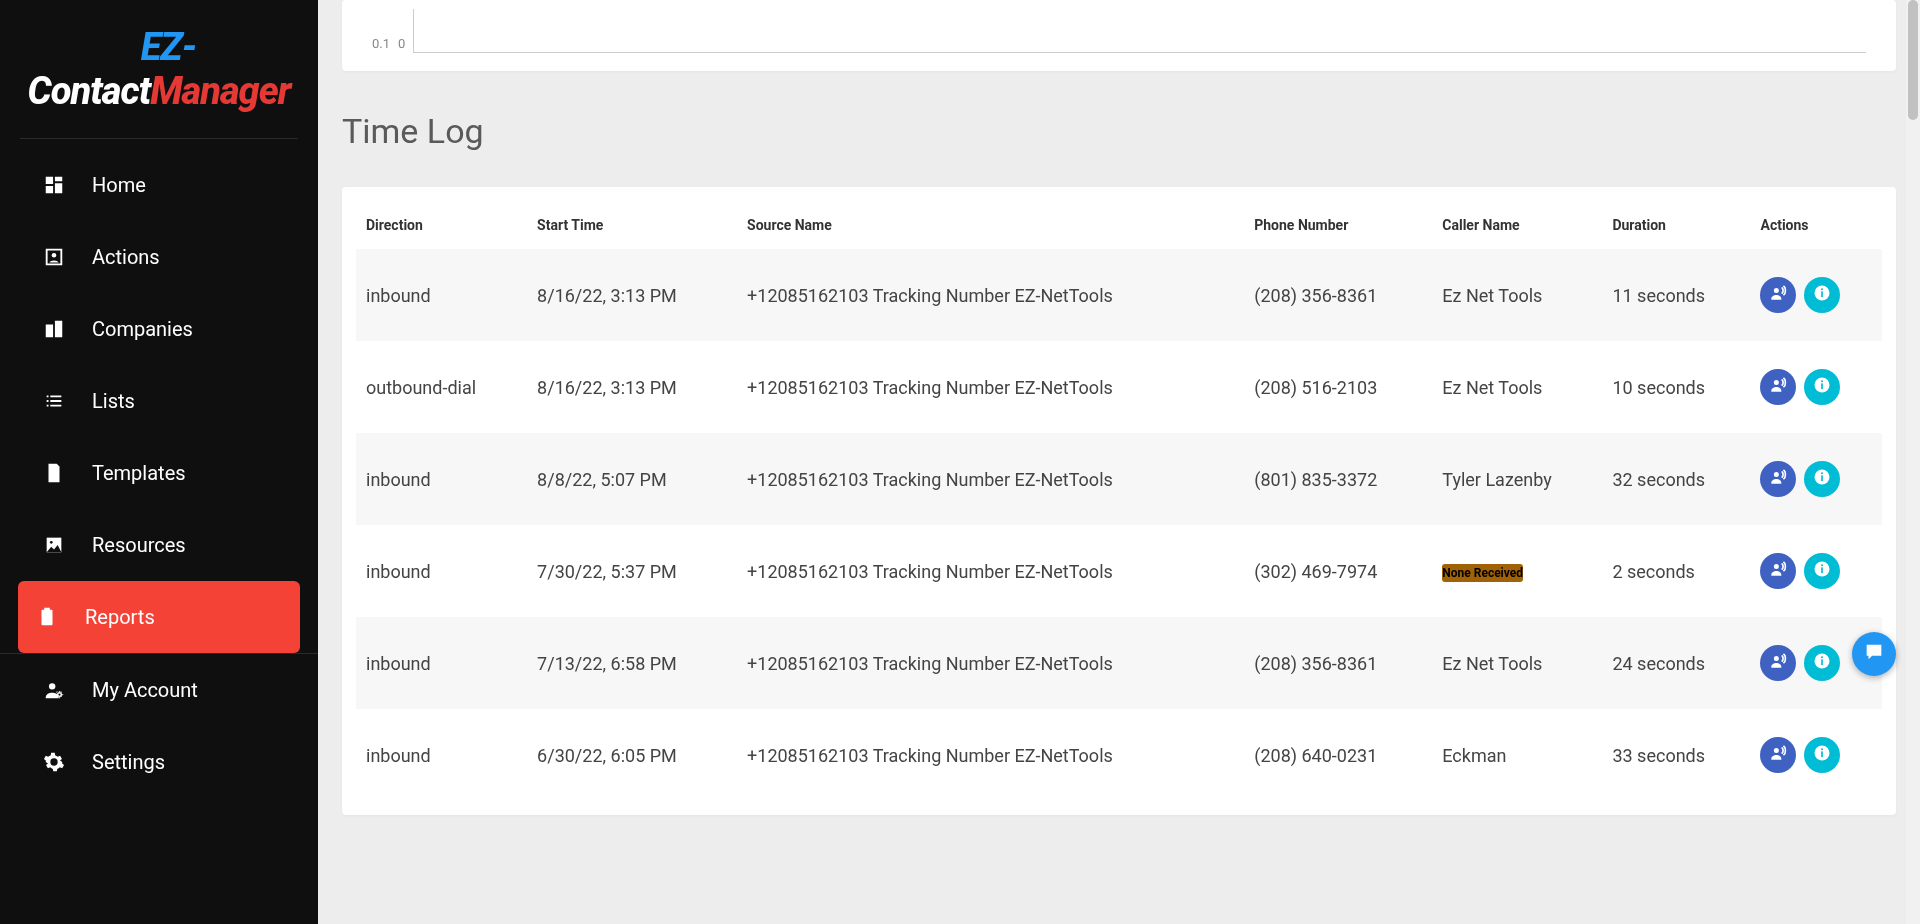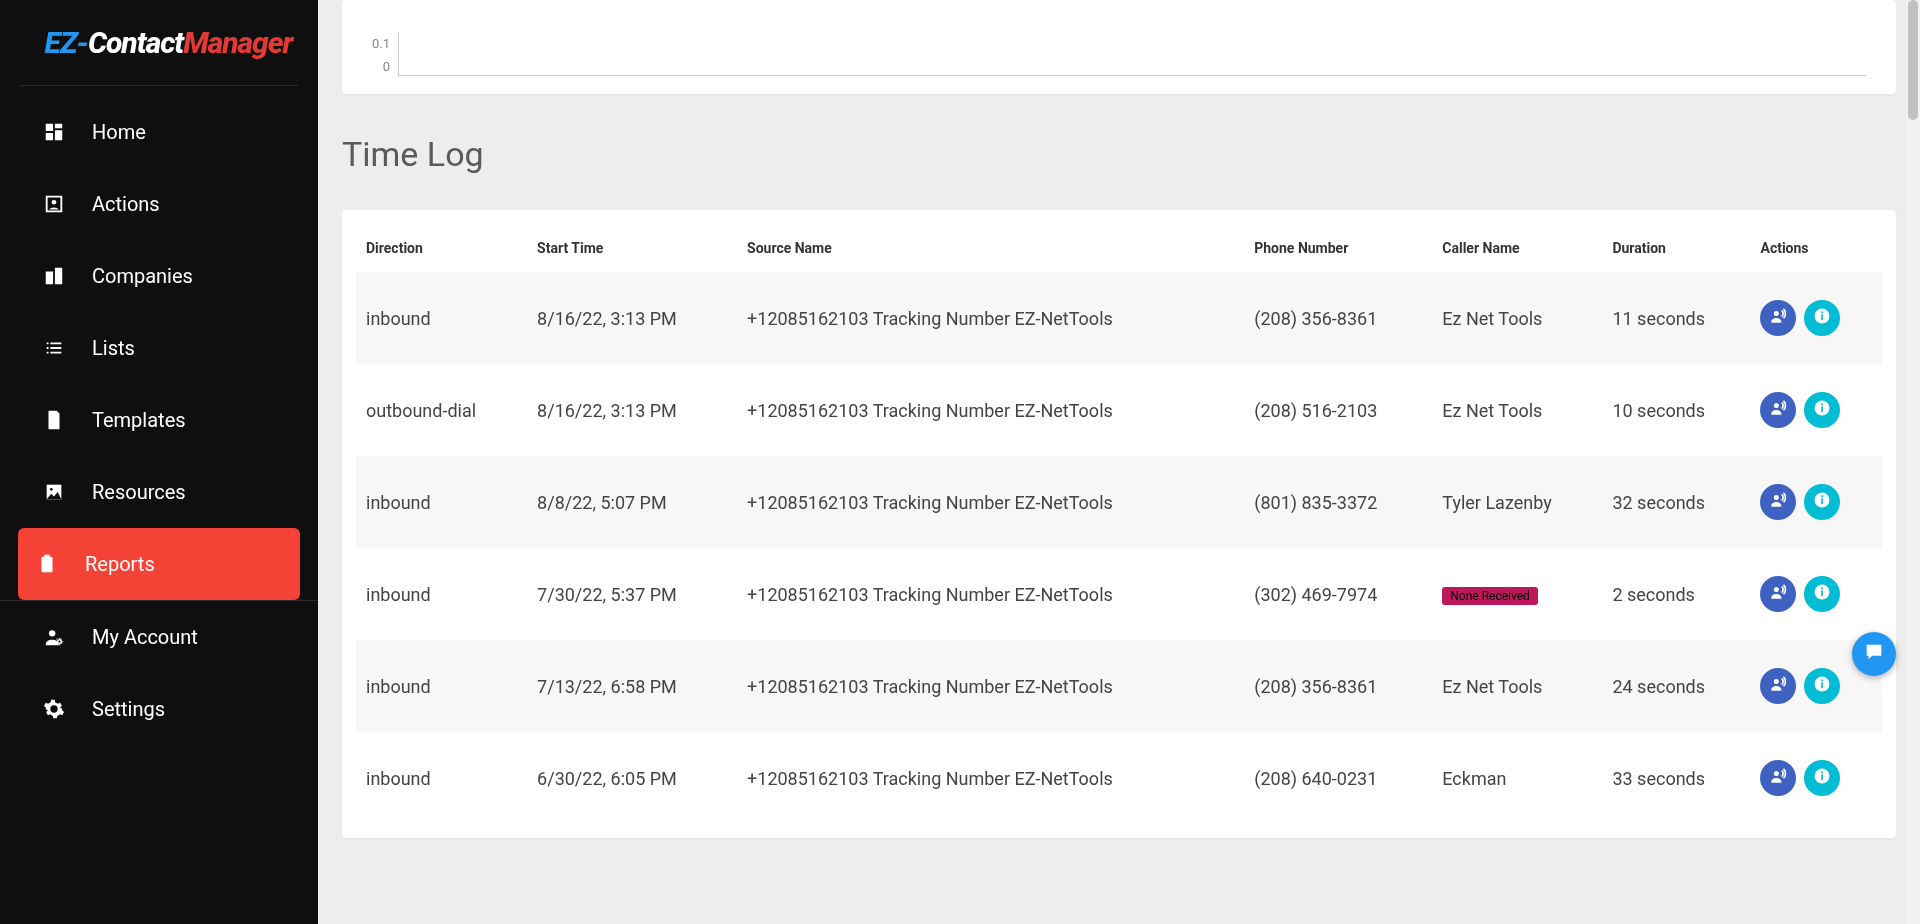--- a/index.html
+++ b/index.html
@@ -1,52 +1,52 @@
 <!DOCTYPE html>
 <html><head>
   <meta charset="utf-8">
   <style>
     * { margin: 0; padding: 0; box-sizing: border-box; }
     body { font-family: -apple-system, BlinkMacSystemFont, "Segoe UI", Roboto, Arial, sans-serif; background: #ededed; color: #333; height: 924px; width: 1920px; overflow: hidden; position: relative; }
 
     
     .sidebar { width: 318px; height: 100%; background: #0f0f0f; position: fixed; left: 0; top: 0; overflow-y: auto; }
     .logo { padding: 25px 20px 25px 20px; text-align: center; }
-    .logo-text { font-size: 30px; font-weight: 800; font-style: italic; letter-spacing: -1px; margin-left: 19px; }
+    .logo-text { font-size: 38px; font-weight: 800; font-style: italic; letter-spacing: -1px; margin-left: 19px; }
     .logo-ez { color: #2196f3; }
     .logo-contact { color: #fff; }
     .logo-manager { color: #e53935; }
     .logo-divider { height: 1px; background: #2a2a2a; margin: 0 20px 10px 20px; }
 
     .nav-item { display: flex; align-items: center; padding: 24px 30px 24px 42px; color: #fff; cursor: pointer; font-size: 20px; }
     .nav-item.active { background: #f44336; border-radius: 6px; margin: 0 18px; padding-left: 17px; }
     .nav-icon { width: 24px; height: 24px; margin-right: 26px; display: inline-flex; align-items: center; justify-content: center; fill: #fff; flex-shrink: 0; }
     .nav-icon svg { width: 22px; height: 22px; }
 
     .section-divider { height: 1px; background: #2a2a2a; margin: 0; }
 
     
     .main { margin-left: 318px; padding: 0 24px 24px 24px; height: 100%; overflow-y: auto; }
 
     .chart-panel { background: #fff; border-radius: 4px; margin-bottom: 40px; padding: 0 30px 18px 30px; box-shadow: 0 1px 3px rgba(0,0,0,0.04); }
     .chart-axis { display: flex; align-items: flex-end; gap: 8px; }
-    .chart-labels { display: flex; flex-direction: column; align-items: flex-end; font-size: 13px; color: #888; gap: 8px; padding-bottom: 2px; margin-top: 36px; }
+    .chart-labels { display: flex; flex-direction: row; align-items: flex-end; font-size: 13px; color: #888; gap: 8px; padding-bottom: 2px; margin-top: 36px; }
     .chart-plot { flex: 1; border-left: 1px solid #ccc; border-bottom: 1px solid #ccc; height: 44px; }
 
     .section-title { font-size: 34px; font-weight: 400; color: #5a5a5a; margin: 24px 0 36px 0; }
 
     .log-panel { background: #fff; border-radius: 4px; padding: 14px; box-shadow: 0 1px 3px rgba(0,0,0,0.04); }
 
     table { width: 100%; border-collapse: collapse; }
     thead th { text-align: left; font-size: 14px; font-weight: 700; color: #333; padding: 16px 10px; }
     tbody td { padding: 28px 10px; font-size: 18px; color: #444; vertical-align: middle; }
     tbody tr:nth-child(odd) td { background: #f7f7f7; }
     tbody tr:nth-child(even) td { background: #fff; }
 
-    .badge-none { background: #be185d; color: #000; font-size: 12px; font-weight: 400; padding: 2px 8px; border-radius: 3px; display: inline-block; }
+    .badge-none { background: #a16207; color: #000; font-size: 12px; font-weight: 700; padding: 2px 0; border-radius: 3px; display: inline-block; }
 
     .actions { display: flex; gap: 8px; }
     .btn-circle { width: 36px; height: 36px; border-radius: 50%; display: inline-flex; align-items: center; justify-content: center; cursor: pointer; }
     .btn-blue { background: #3f62c2; }
     .btn-cyan { background: #00bcd4; }
     .btn-circle svg { width: 20px; height: 20px; fill: #fff; }
 
     
     .chat-fab { position: fixed; right: 24px; bottom: 248px; width: 44px; height: 44px; border-radius: 50%; background: #2196f3; display: flex; align-items: center; justify-content: center; box-shadow: 0 2px 6px rgba(0,0,0,.3); cursor: pointer; }
     .chat-fab svg { width: 22px; height: 22px; fill: #fff; }

